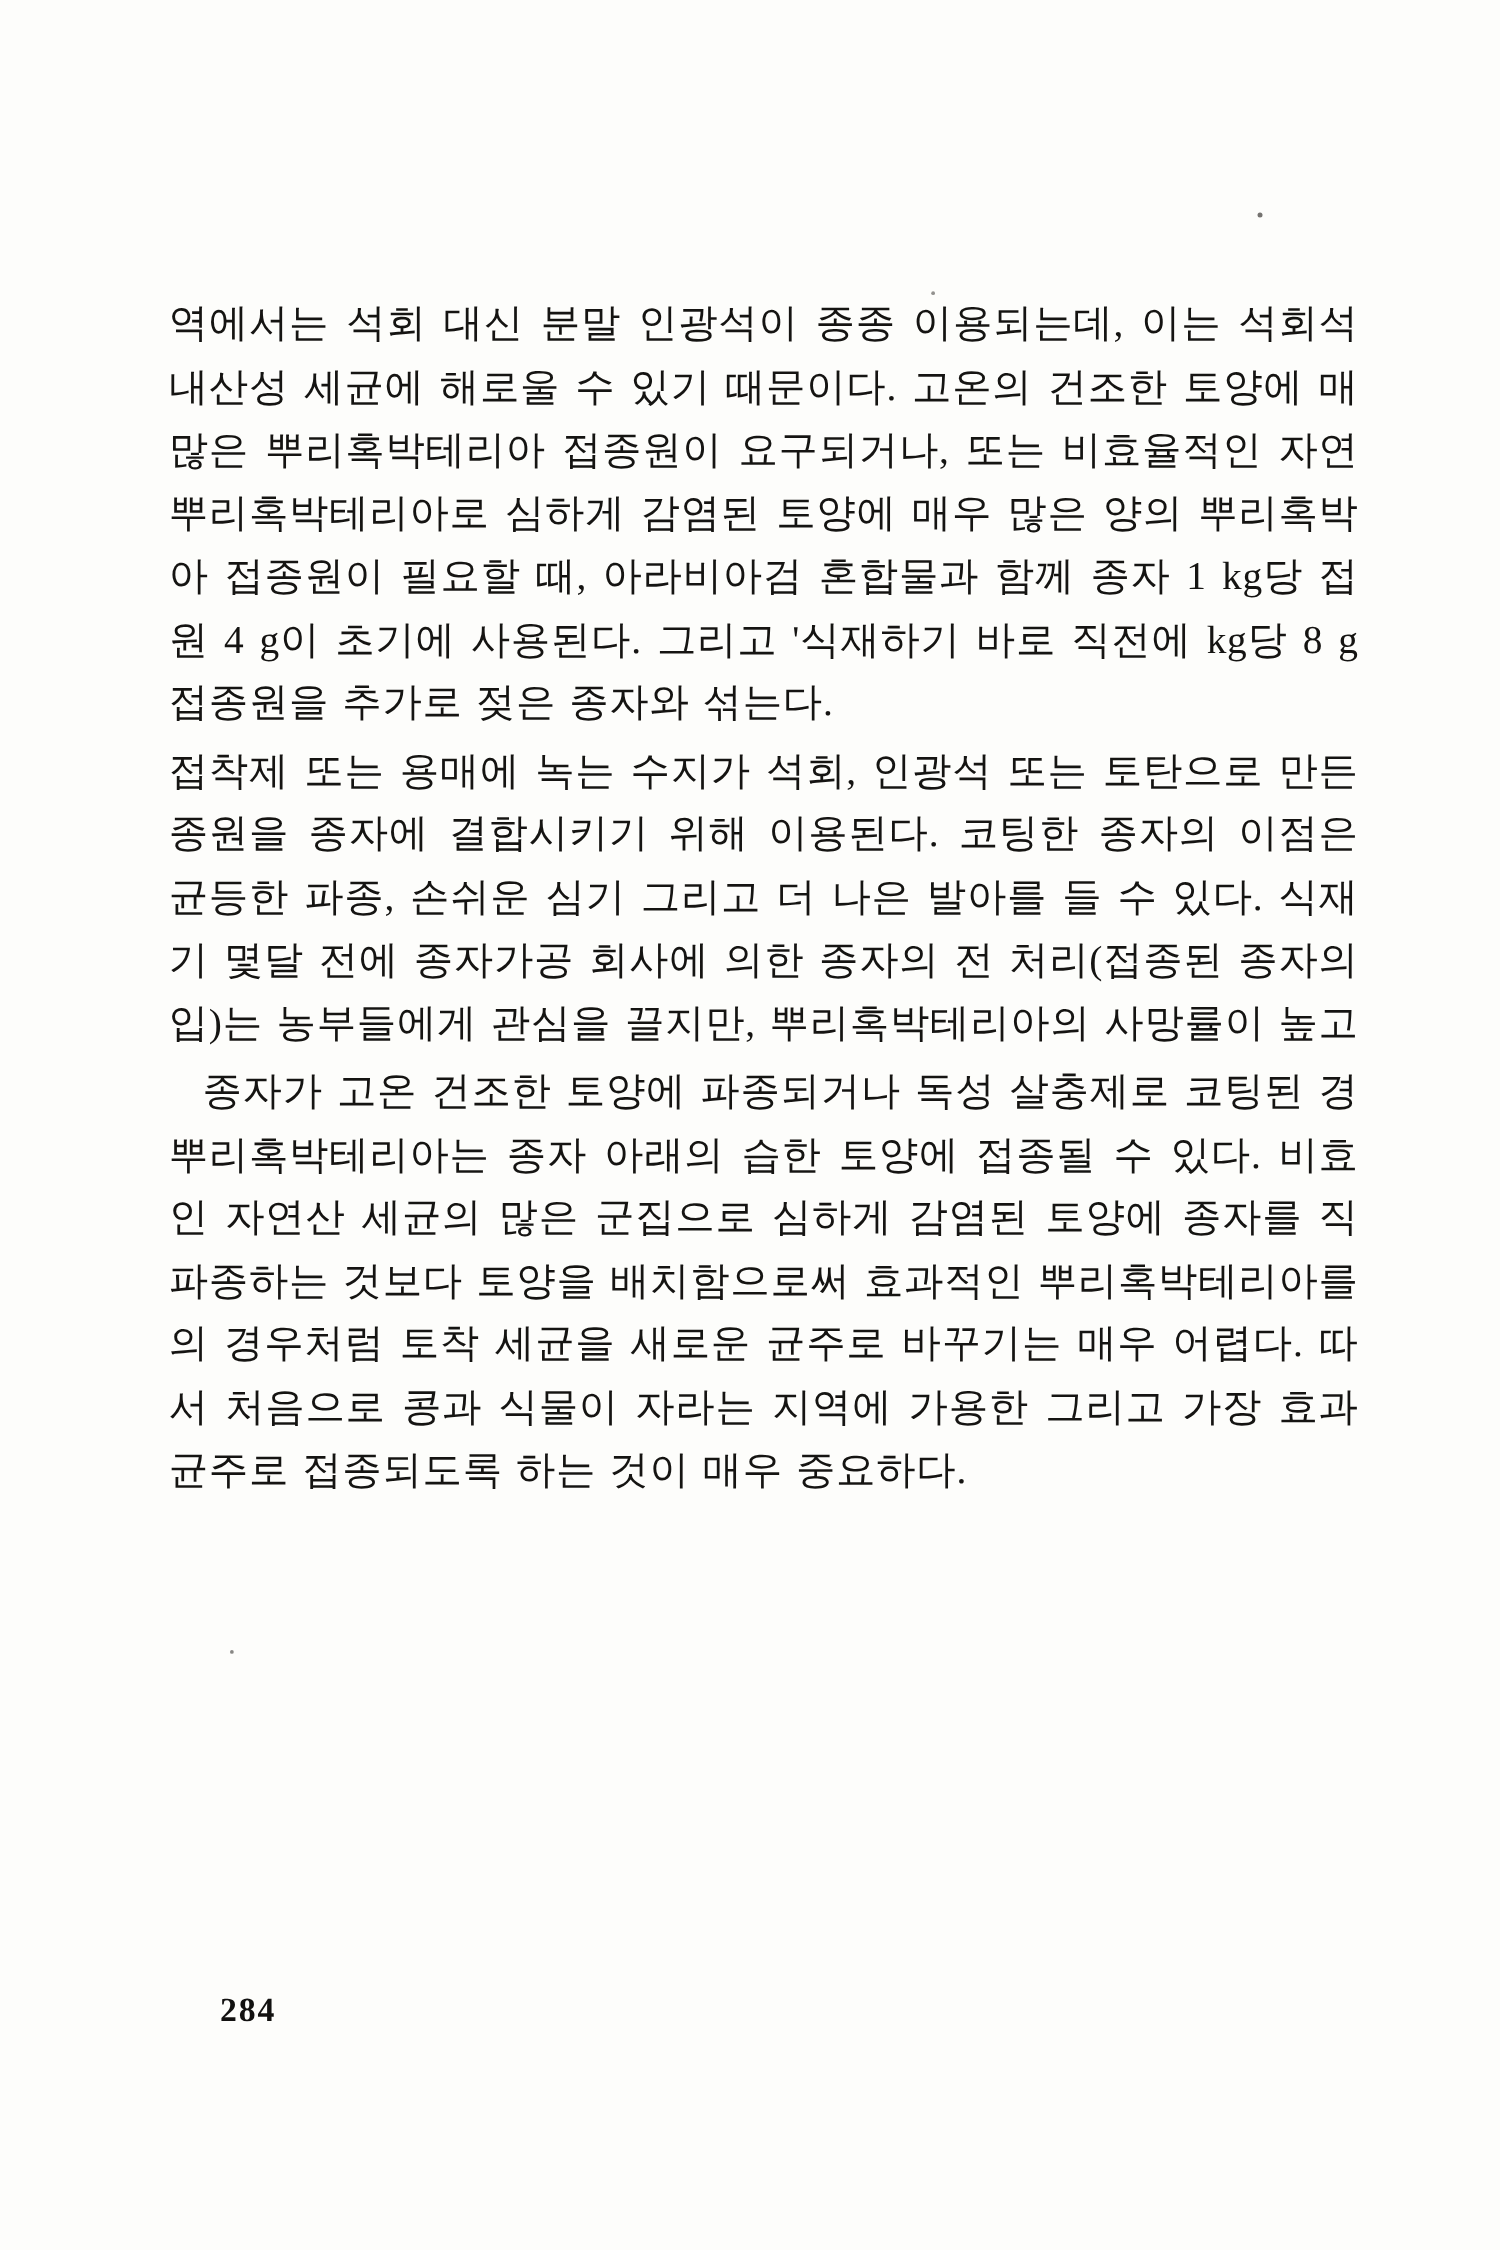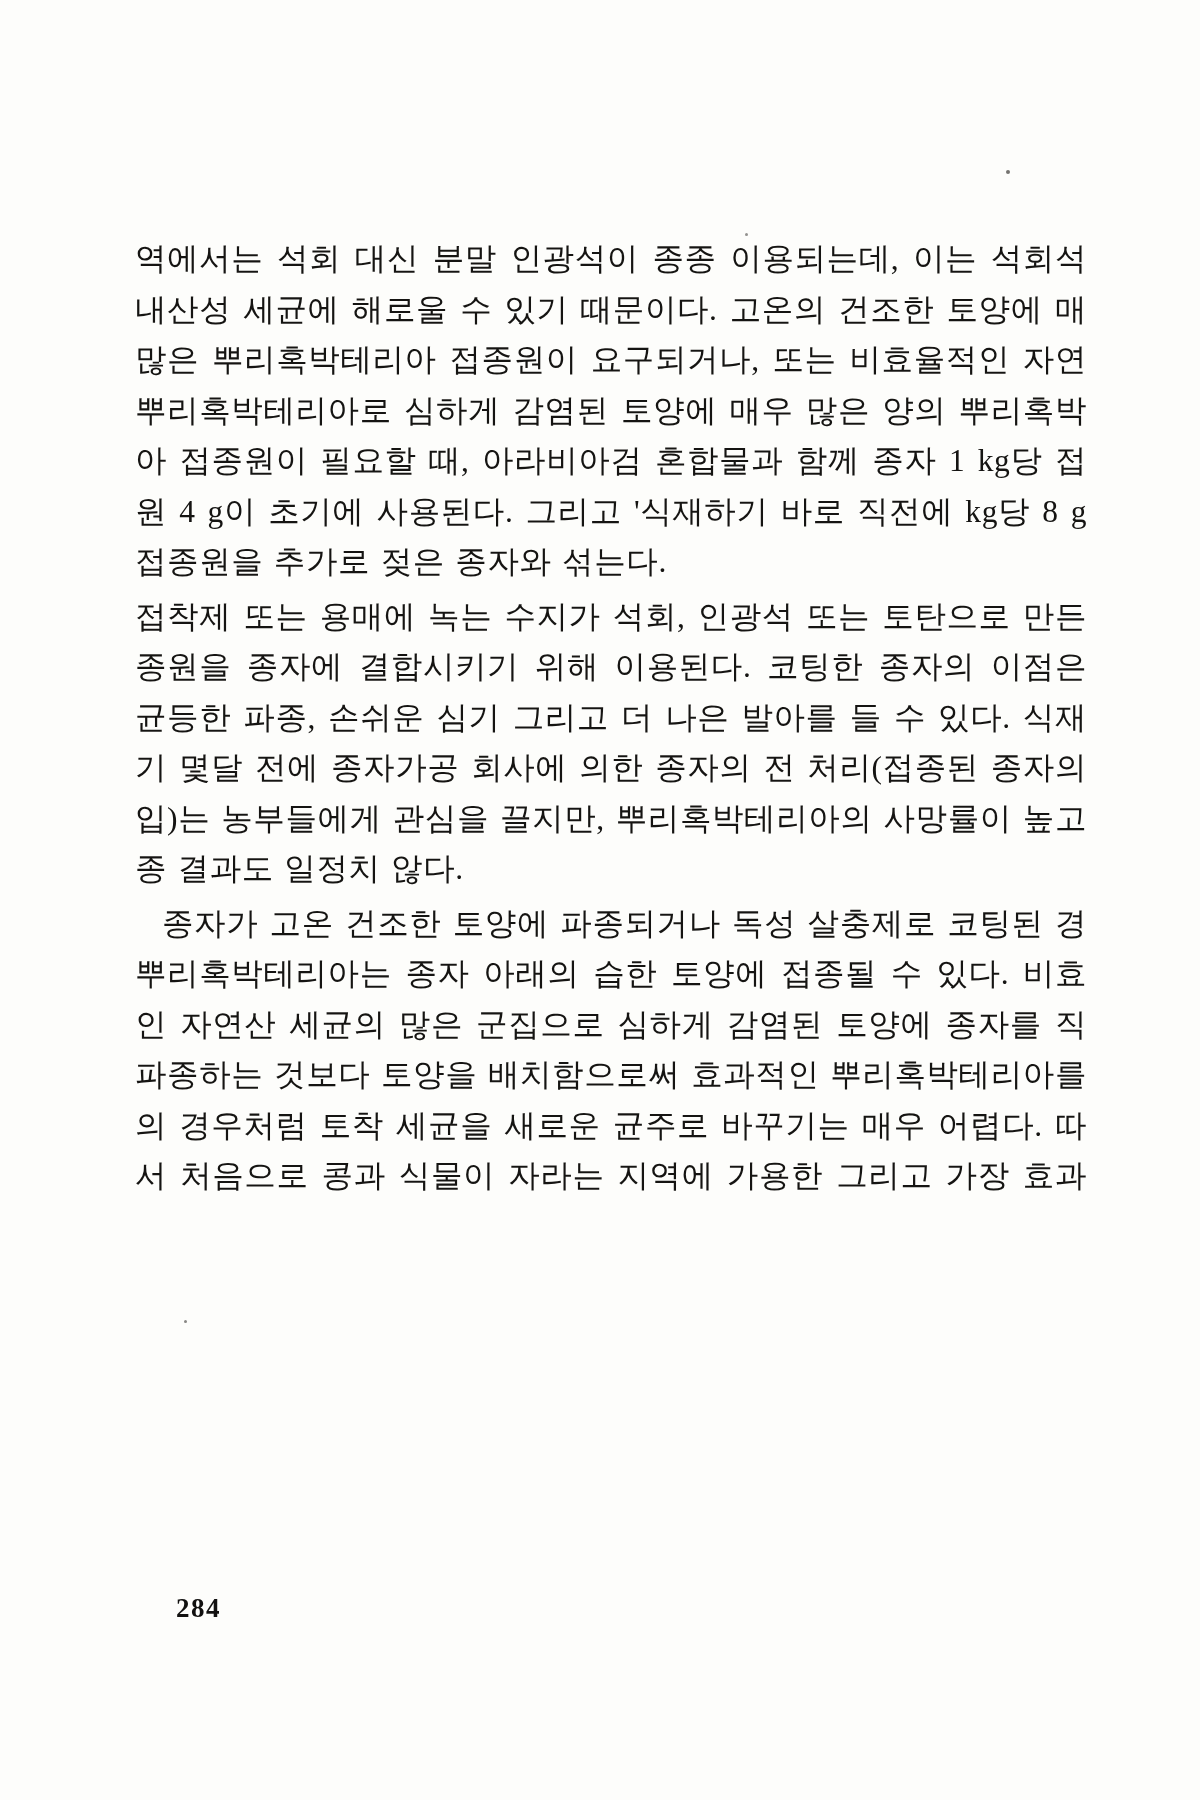--- a/index.html
+++ b/index.html
@@ -78,26 +78,26 @@
         <div class="line">아 접종원이 필요할 때, 아라비아검 혼합물과 함께 종자 1 kg당 접종</div>
         <div class="line">원 4 g이 초기에 사용된다. 그리고 '식재하기 바로 직전에 kg당 8 g의</div>
         <div class="line last">접종원을 추가로 젖은 종자와 섞는다.</div>
       </div>
       <div class="para">
         <div class="line">접착제 또는 용매에 녹는 수지가 석회, 인광석 또는 토탄으로 만든 접</div>
         <div class="line">종원을 종자에 결합시키기 위해 이용된다. 코팅한 종자의 이점은 더욱</div>
         <div class="line">균등한 파종, 손쉬운 심기 그리고 더 나은 발아를 들 수 있다. 식재하</div>
         <div class="line">기 몇달 전에 종자가공 회사에 의한 종자의 전 처리(접종된 종자의 구</div>
         <div class="line">입)는 농부들에게 관심을 끌지만, 뿌리혹박테리아의 사망률이 높고 파</div>
-        <div class="line last">종 결과도 일정치 않다.</div>
       </div>
       <div class="para">
         <div class="line indent">종자가 고온 건조한 토양에 파종되거나 독성 살충제로 코팅된 경우,</div>
         <div class="line">뿌리혹박테리아는 종자 아래의 습한 토양에 접종될 수 있다. 비효과적</div>
         <div class="line">인 자연산 세균의 많은 군집으로 심하게 감염된 토양에 종자를 직접</div>
         <div class="line">파종하는 것보다 토양을 배치함으로써 효과적인 뿌리혹박테리아를 더</div>
         <div class="line">의 경우처럼 토착 세균을 새로운 균주로 바꾸기는 매우 어렵다. 따라</div>
         <div class="line">서 처음으로 콩과 식물이 자라는 지역에 가용한 그리고 가장 효과적인</div>
+        <div class="line last">균주로 접종되도록 하는 것이 매우 중요하다.</div>
       </div>
     </div>
 
   <div class="page-number">284</div>
 </div>
 
 </body></html>

